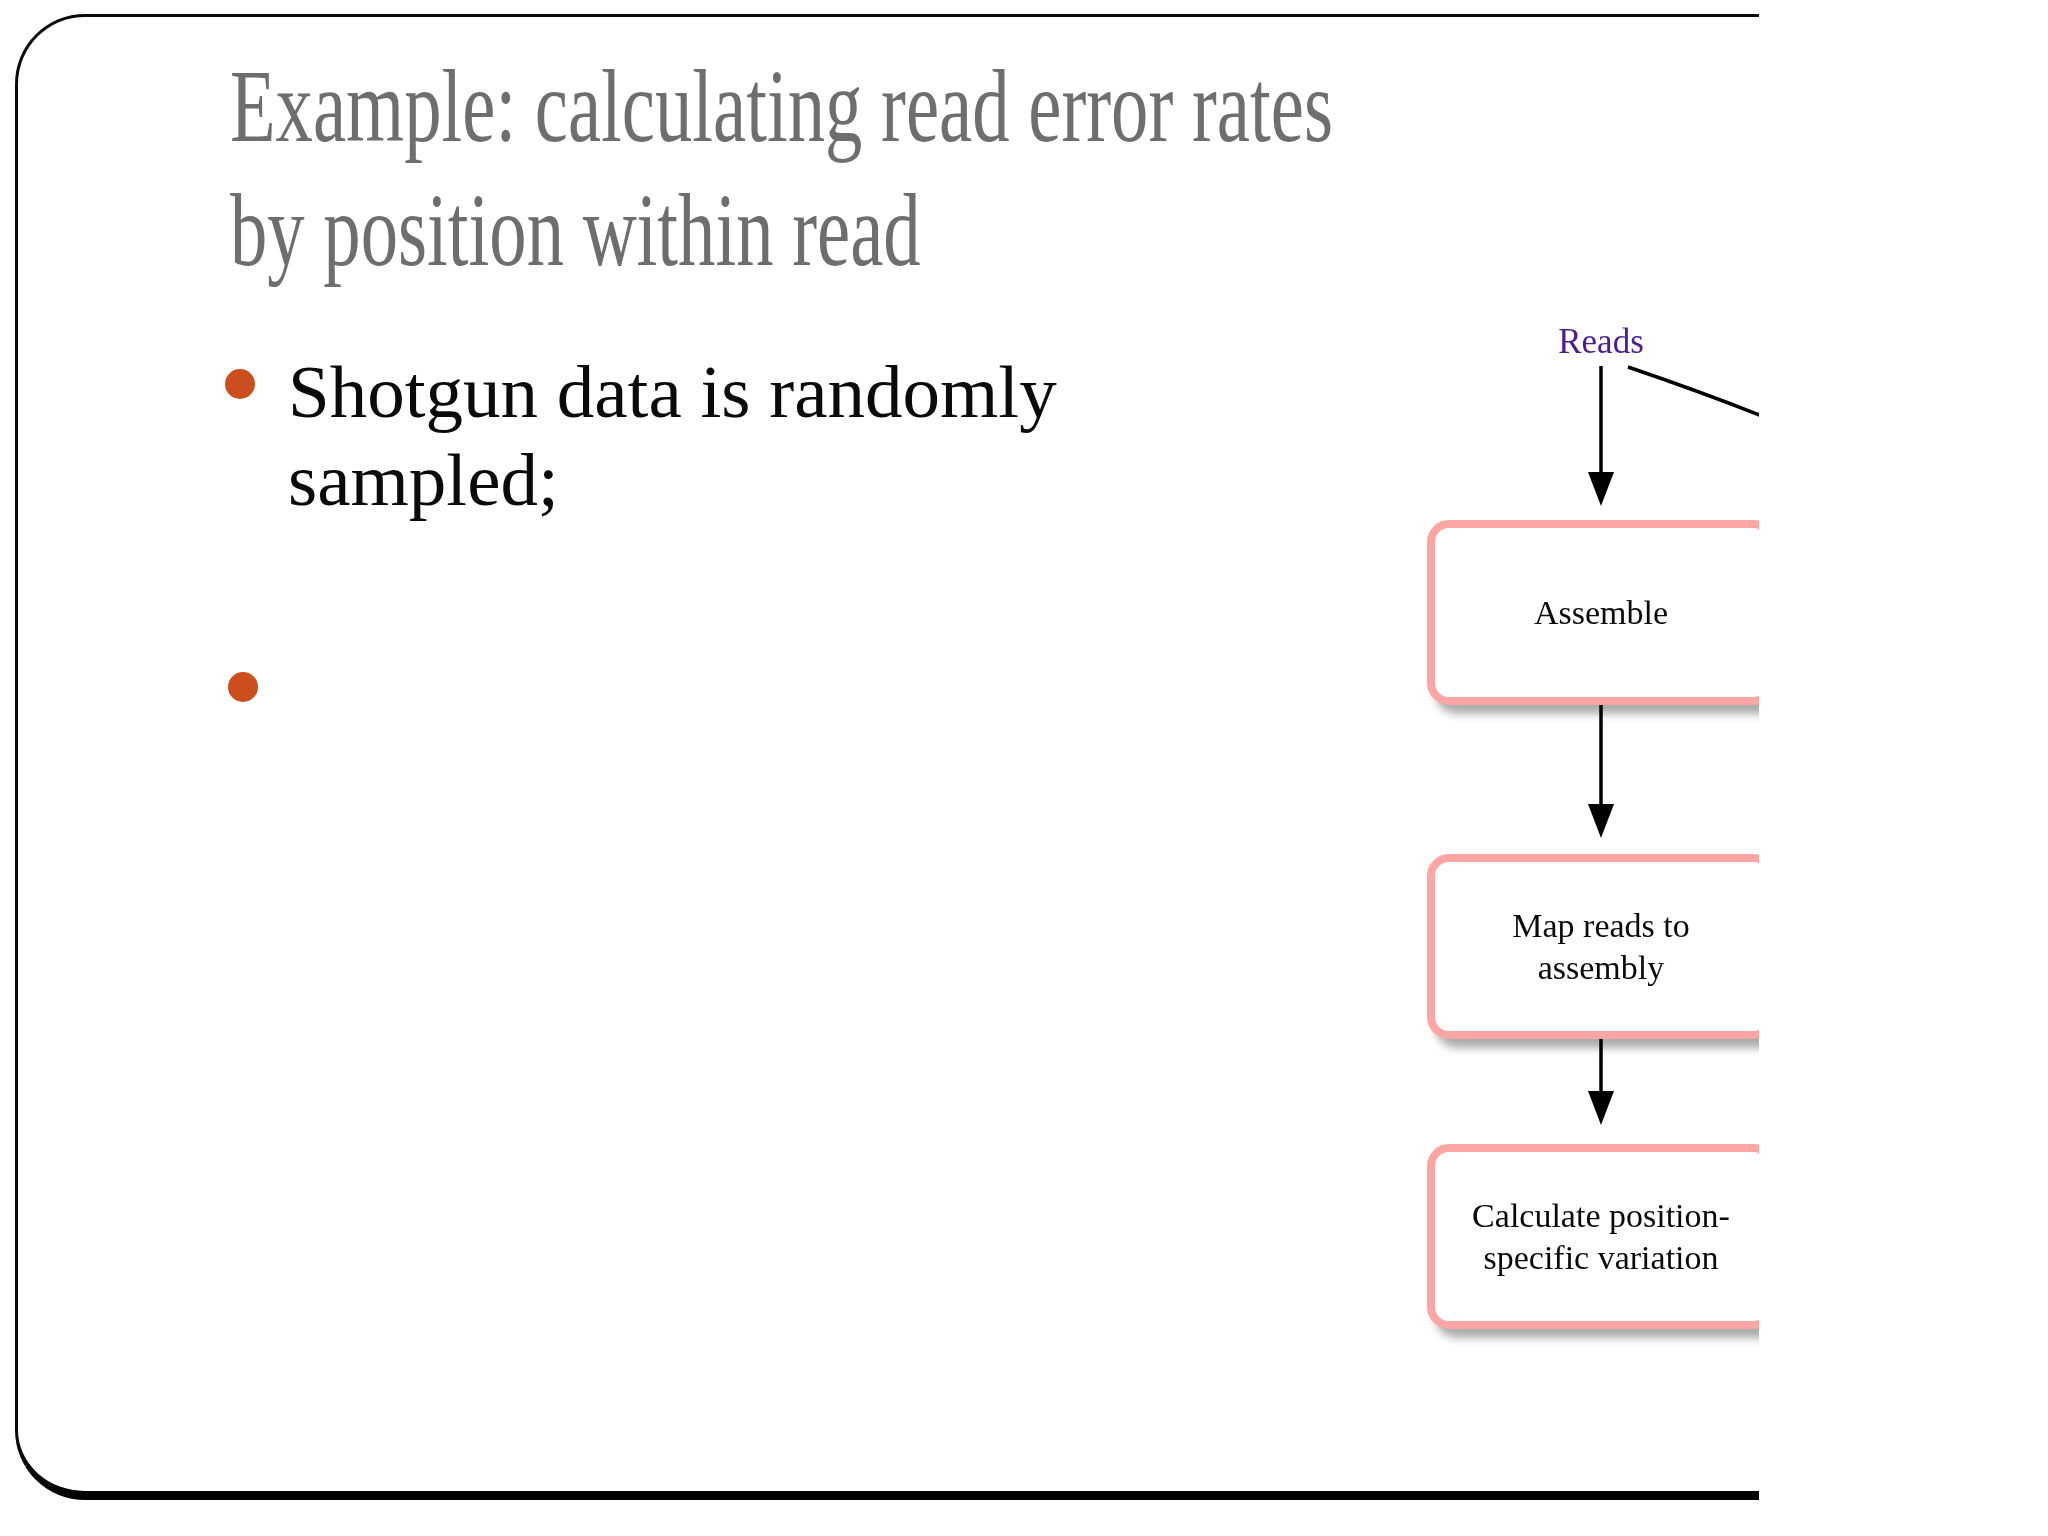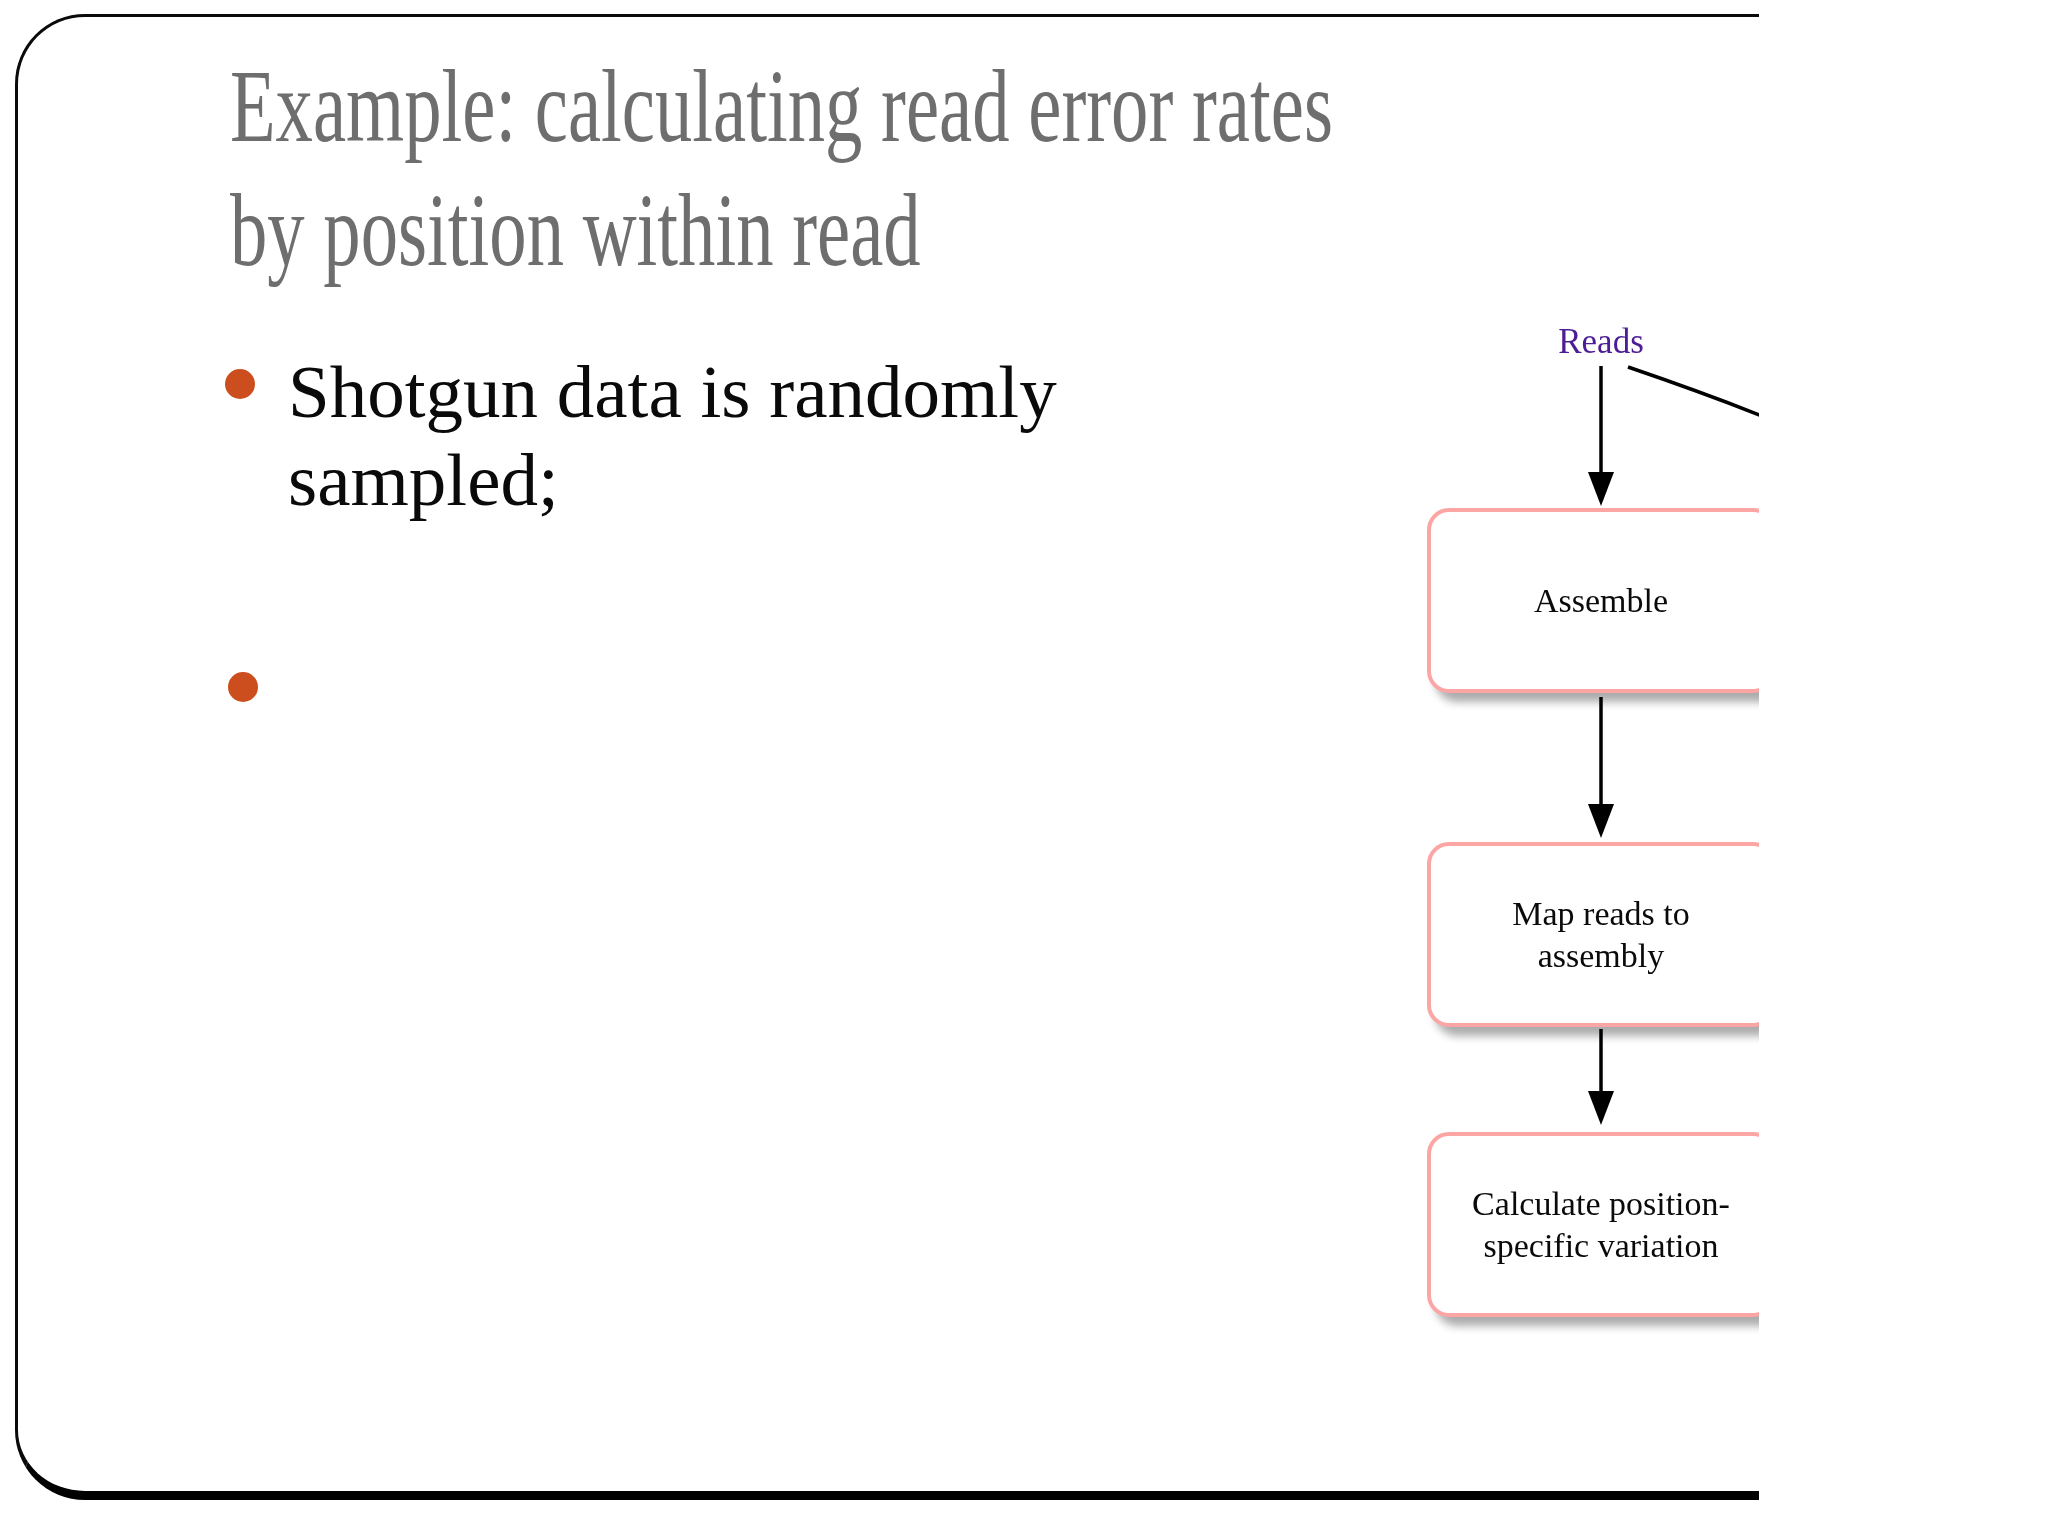--- a/index.html
+++ b/index.html
@@ -67,31 +67,32 @@
     font-size:35px;
     line-height:40px;
     color:#4c1d95;
   }
   .flow-node{
     position:absolute;
     left:1427px;
     width:348px;height:185px;
     box-sizing:border-box;
     background:#ffffff;
-    border:4px solid #fca5a5;
+    border:8px solid #fca5a5;
     border-radius:22px;
     box-shadow:8px 9px 9px rgba(0,0,0,0.33);
     display:flex;
     align-items:center;
     justify-content:center;
     text-align:center;
     font-size:34px;
     line-height:42px;
     white-space:pre-line;
     color:#0a0a0a;
+    margin-top:12px;
   }
   .node-1{top:508px;}
   .node-2{top:842px;}
   .node-3{top:1132px;}
 </style>
 </head>
 <body>
 
 <div class="canvas">
 

